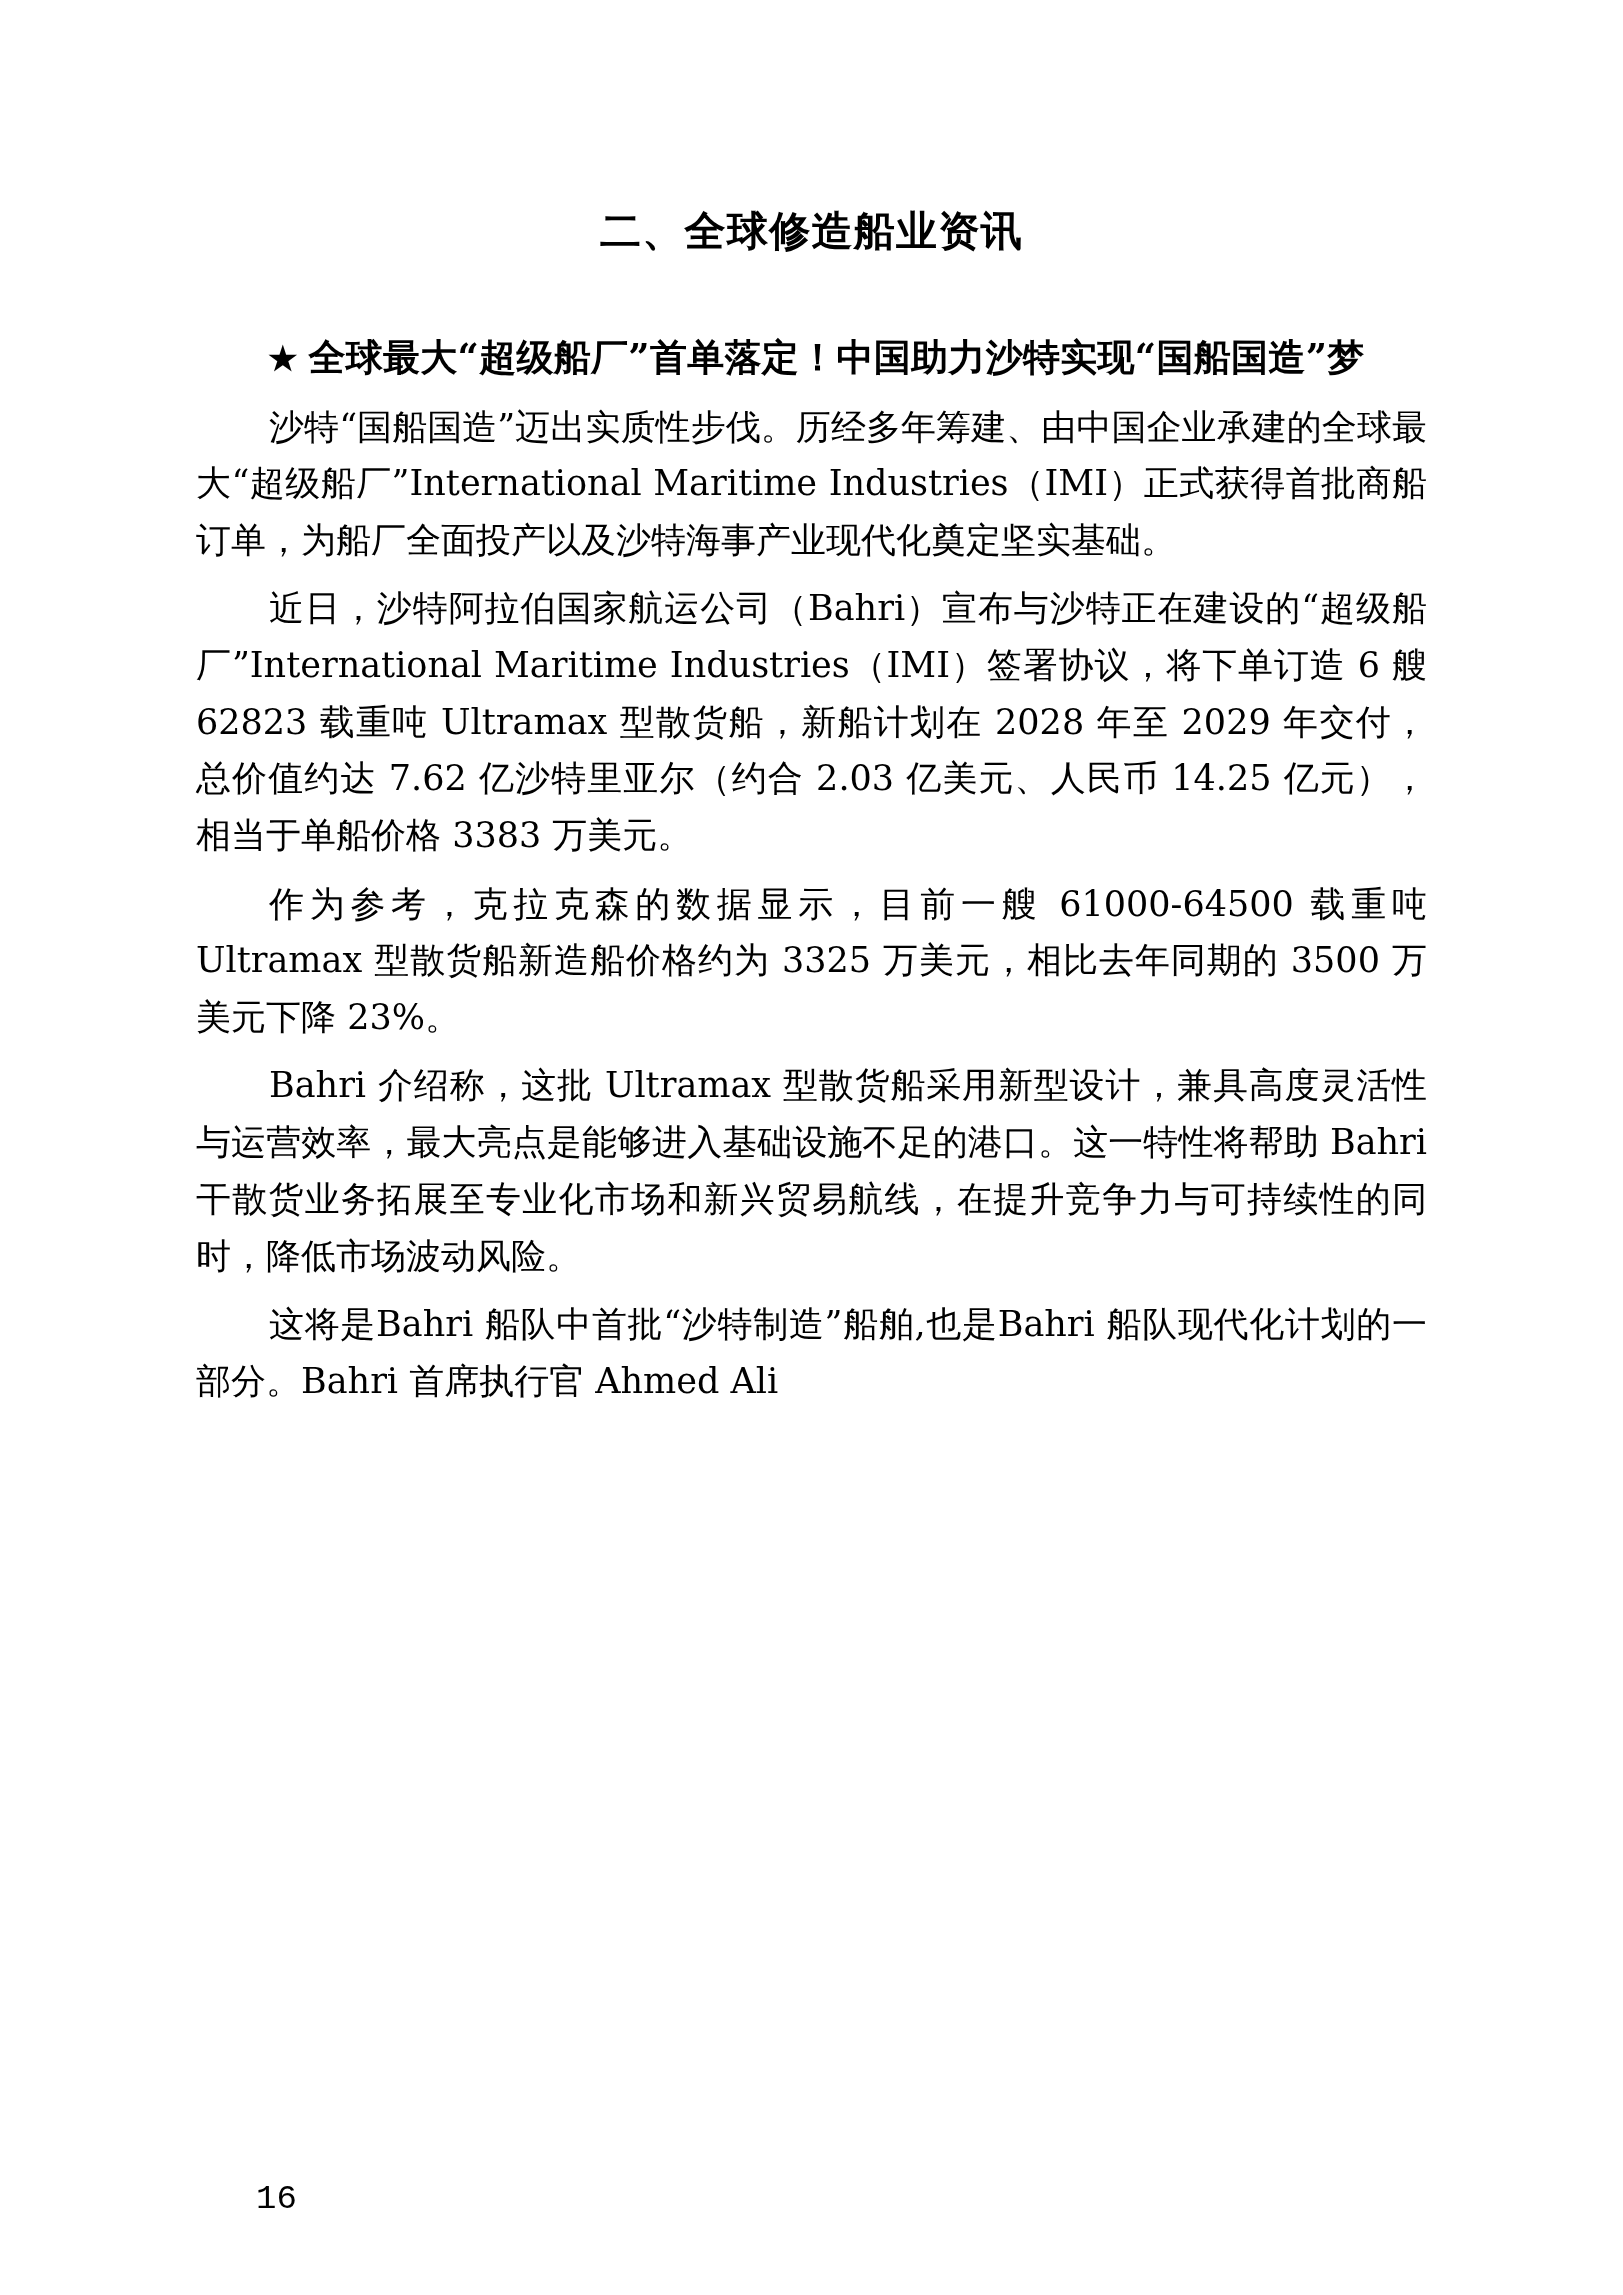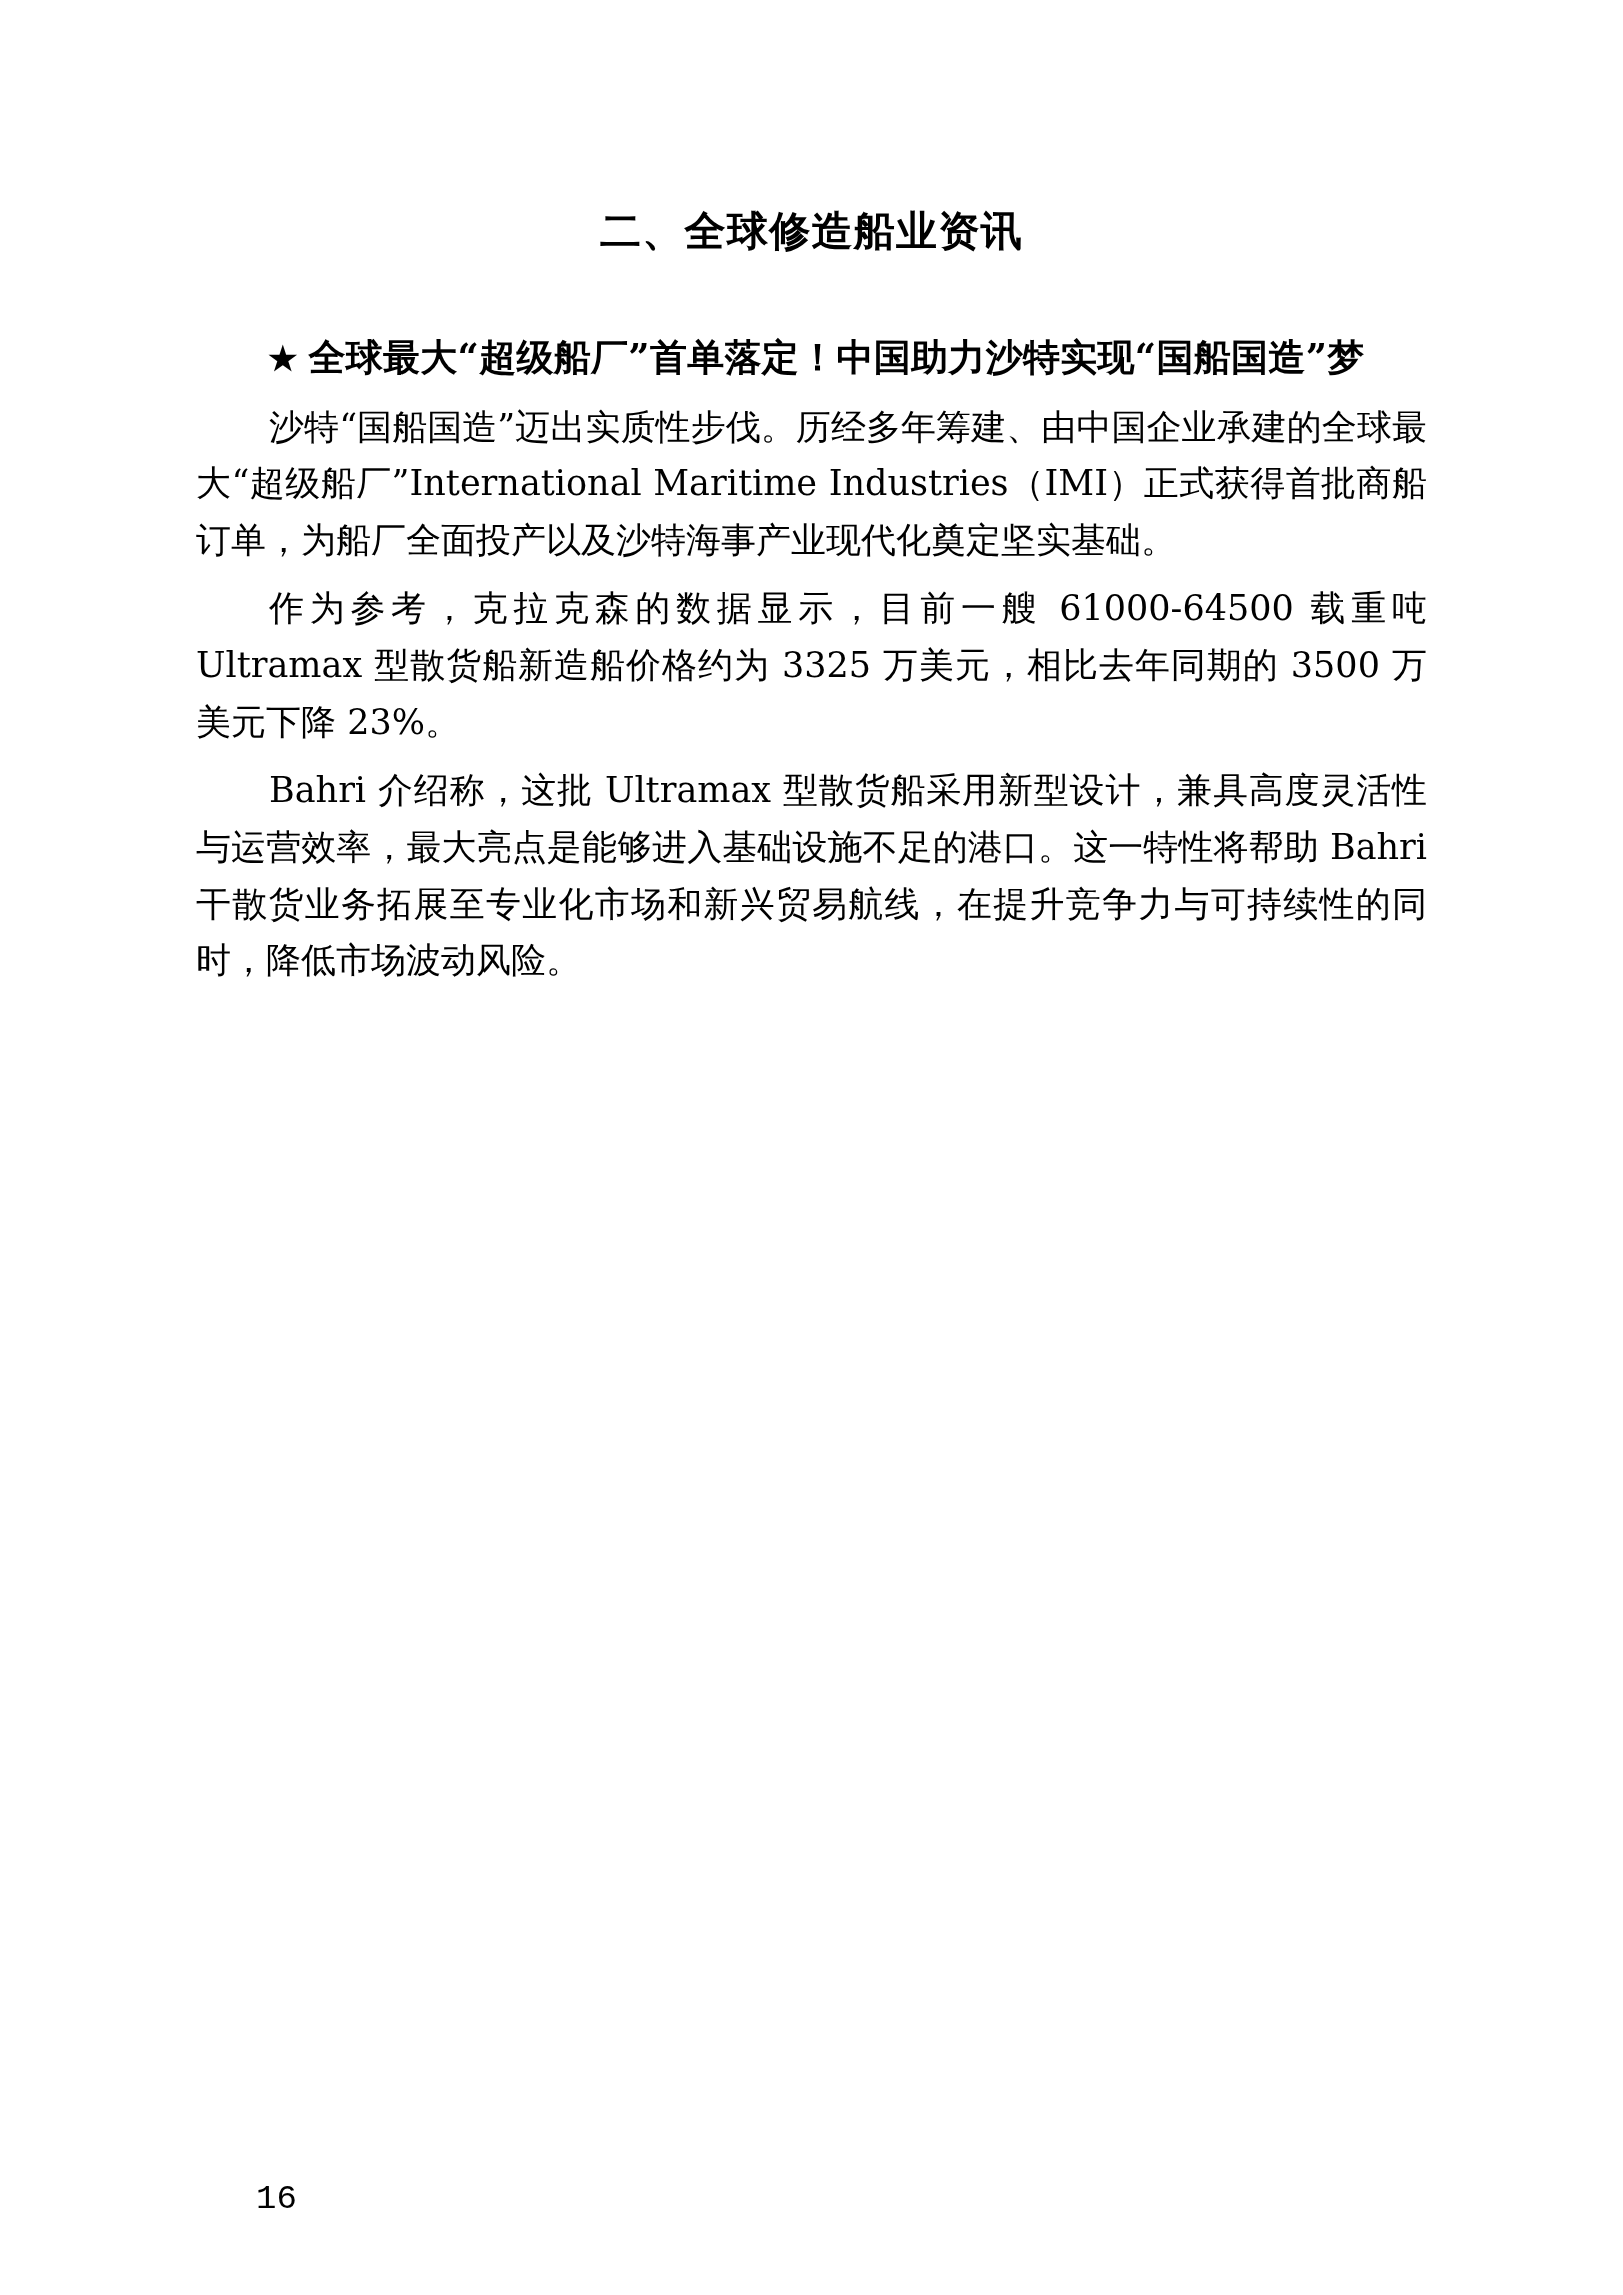--- a/index.html
+++ b/index.html
@@ -73,19 +73,21 @@
 
 <div class="page">
 
   <h1 class="section-title">二、全球修造船业资讯</h1>
 
   <div class="headline">
     <span class="star">★</span><span>全球最大“超级船厂”首单落定！中国助力沙特实现“国船国造”梦</span>
   </div>
 
   <p class="body">沙特“国船国造”迈出实质性步伐。历经多年筹建、由中国企业承建的全球最大“超级船厂”International Maritime Industries（IMI）正式获得首批商船订单，为船厂全面投产以及沙特海事产业现代化奠定坚实基础。</p>
+  <p class="body">近日，沙特阿拉伯国家航运公司（Bahri）宣布与沙特正在建设的“超级船厂”International Maritime Industries（IMI）签署协议，将下单订造 6 艘 62823 载重吨 Ultramax 型散货船，新船计划在 2028 年至 2029 年交付，总价值约达 7.62 亿沙特里亚尔（约合 2.03 亿美元、人民币 14.25 亿元），相当于单船价格 3383 万美元。</p>
   <p class="body">作为参考，克拉克森的数据显示，目前一艘 61000-64500 载重吨 Ultramax 型散货船新造船价格约为 3325 万美元，相比去年同期的 3500 万美元下降 23%。</p>
   <p class="body">Bahri 介绍称，这批 Ultramax 型散货船采用新型设计，兼具高度灵活性与运营效率，最大亮点是能够进入基础设施不足的港口。这一特性将帮助 Bahri 干散货业务拓展至专业化市场和新兴贸易航线，在提升竞争力与可持续性的同时，降低市场波动风险。</p>
+  <p class="body">这将是Bahri 船队中首批“沙特制造”船舶,也是Bahri 船队现代化计划的一部分。Bahri 首席执行官 Ahmed Ali</p>
 
   <div class="page-number">16</div>
 
 </div>
 
 
 </body></html>

